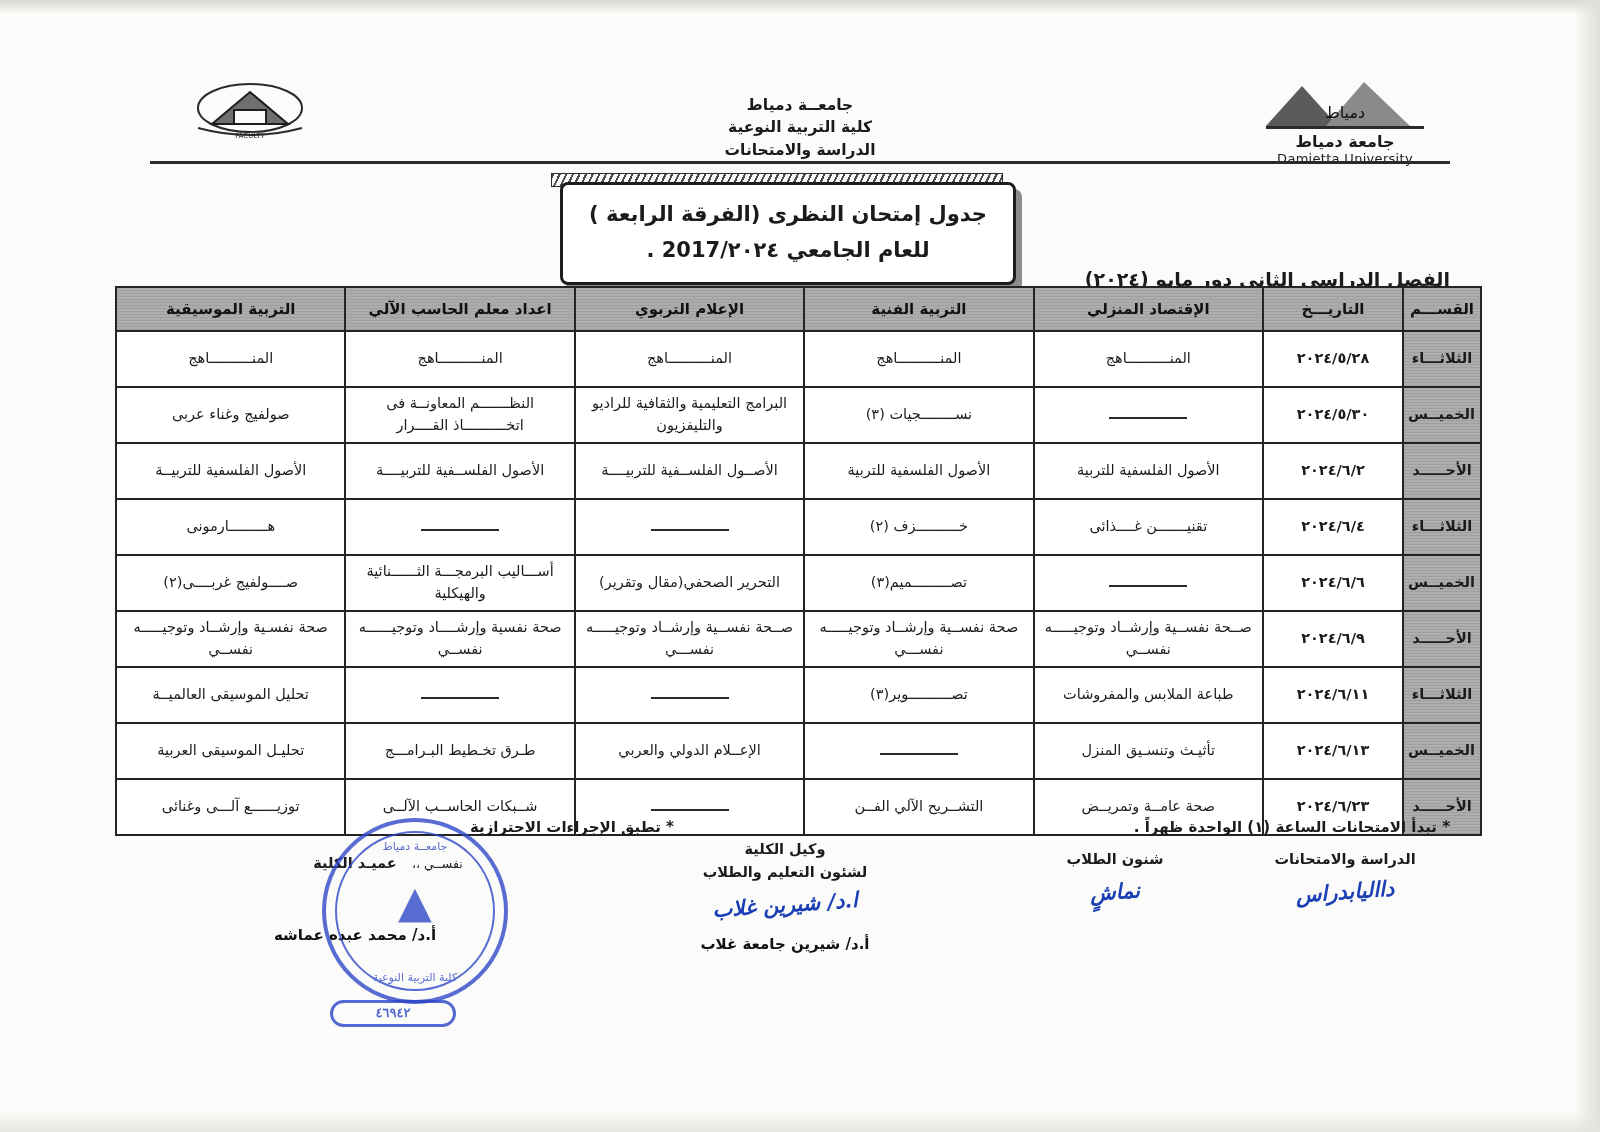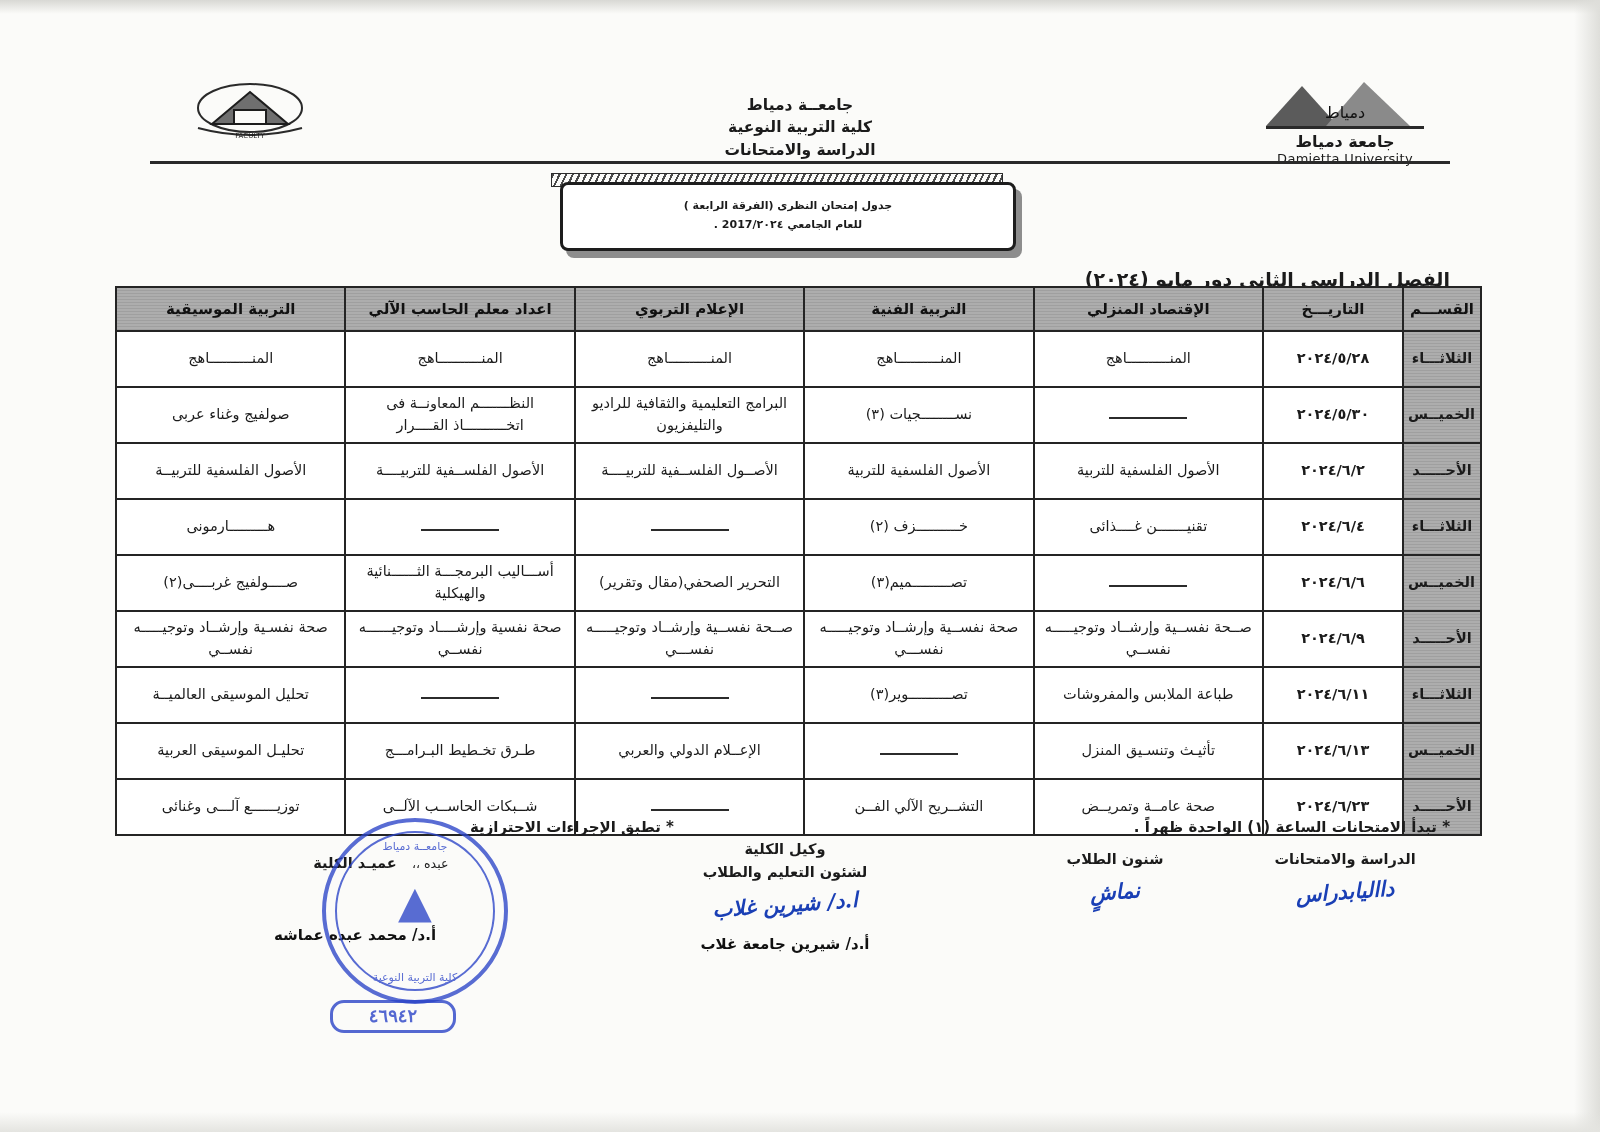--- a/index.html
+++ b/index.html
@@ -73,21 +73,21 @@
   .title-box {
     position: absolute;
     top: 182px;
     left: 560px;
     width: 430px;
     padding: 12px 10px 14px;
     border: 3px solid #1d1d1d;
     border-radius: 8px;
     background: #fff;
     text-align: center;
-    font-size: 11px;
+    font-size: 21px;
     font-weight: bold;
     line-height: 1.7;
     box-shadow: 6px 7px 0 #8d8d8d;
   }
   .title-hatch {
     position: absolute;
     top: 173px;
     left: 551px;
     width: 450px;
     height: 12px;
@@ -231,21 +231,21 @@
   }
   .stamp-no {
     position: absolute;
     top: 1000px;
     left: 330px;
     width: 120px;
     text-align: center;
     color: #2b44c8;
     border: 3px solid #2b44c8;
     border-radius: 14px;
-    font-size: 18px;
+    font-size: 13px;
     font-weight: bold;
     padding: 2px 0 4px;
     opacity: .8;
     font-family: "DejaVu Serif", serif;
   }
   .approve {
     position: absolute;
     top: 856px;
     left: 412px;
     font-size: 12.5px;
@@ -436,21 +436,21 @@
     <span class="ink">ا.د/ شيرين غلاب</span>
     <span class="ink-name">أ.د/ شيرين جامعة غلاب</span>
   </div>
 
   <div class="sig-block sig-4">
     <div>عميـد الكلية</div>
     <span class="ink">&nbsp;</span>
     <span class="ink-name">أ.د/ محمد عبده عماشه</span>
   </div>
 
-  <div class="approve">عبده ،،</div>
+  <div class="approve">نفســي ،،</div>
 
   <div class="stamp">
     <div class="st-top">جامعــة دمياط</div>
     <div class="st-mid">▲</div>
     <div class="st-bot">كلية التربية النوعية</div>
   </div>
   <div class="stamp-no">٤٦٩٤٢</div>
 
 </div>
 

